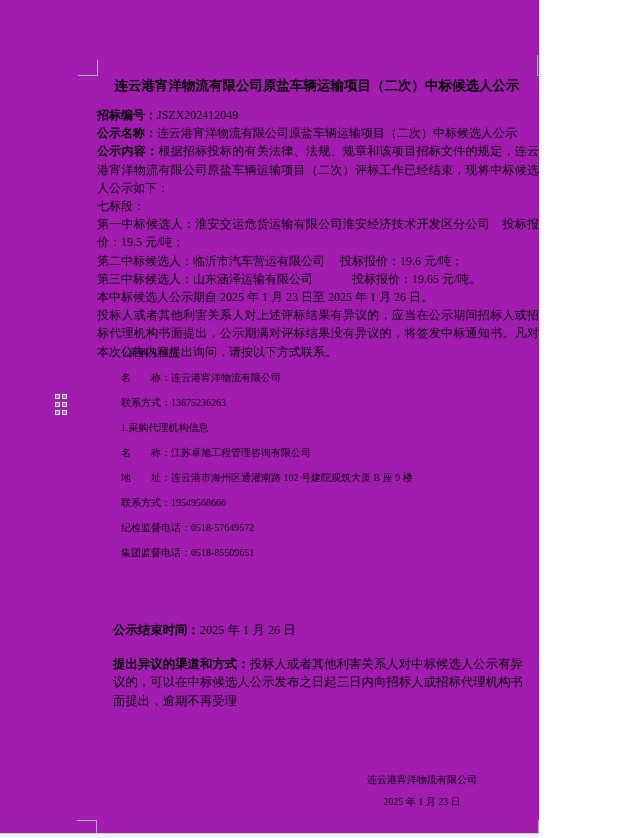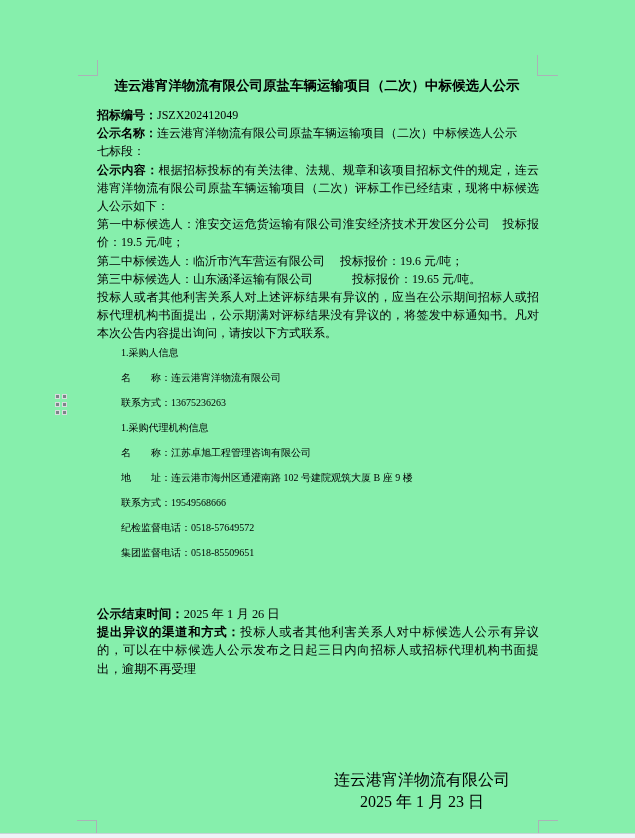--- a/index.html
+++ b/index.html
@@ -1,19 +1,19 @@
 <!DOCTYPE html>
 <html><head>
 <meta charset="utf-8">
 <style>
   html,body{margin:0;padding:0;background:#ffffff;}
   .page{
     position:relative;
-    width:635px;height:838px;
-    background:#86efac;
+    width:539px;height:838px;
+    background:#a21caf;
     overflow:hidden;
     font-family:"Liberation Serif", serif;
     color:#000000;
   }
   
   .mark{position:absolute;}
   .mark.tl{left:78px;top:60px;width:19px;height:15px;
            border-right:1px solid #aab2b7;border-bottom:1px solid #aab2b7;}
   .mark.tr{left:537px;top:55px;width:20px;height:20px;
            border-left:1px solid #aab2b7;border-bottom:1px solid #aab2b7;}
@@ -43,24 +43,24 @@
   .contacts-block{
     position:absolute;top:340px;left:121px;width:418px;
     font-size:10px;line-height:25px;
   }
   .contacts-block p{margin:0;}
   .closing-block{
     position:absolute;top:605px;left:97px;width:442px;
     font-size:12.4px;line-height:18.2px;
     text-align:justify;
   }
-  .closing-block p{margin:0;}
+  .closing-block p{margin:16px;}
   .signature-block{
     position:absolute;top:769px;left:297px;width:250px;
-    font-size:16px;line-height:22px;text-align:center;
+    font-size:10px;line-height:22px;text-align:center;
   }
   .signature-block p{margin:0;}
   .page-bottom{
     position:absolute;left:0;top:833px;width:635px;height:5px;
     background:#eef3f7;border-top:1px solid #c9d3d9;
   }
 </style>
 </head>
 <body>
 
@@ -78,25 +78,26 @@
       <i></i>
       <i></i>
       <i></i>
   </div>
 
   <h1 class="title">连云港宵洋物流有限公司原盐车辆运输项目（二次）中标候选人公示</h1>
 
   <div class="body-block">
     <p><b>招标编号：</b><span>JSZX202412049</span></p>
     <p><b>公示名称：</b><span>连云港宵洋物流有限公司原盐车辆运输项目（二次）中标候选人公示</span></p>
+    <p><b>公示内容：</b><span>根据招标投标的有关法律、法规、规章和该项目招标文件的规定，连云港宵洋物流有限公司原盐车辆运输项目（二次）评标工作已经结束，现将中标候选人公示如下：</span></p>
     <p><span>七标段：</span></p>
-    <p><b>公示内容：</b><span>根据招标投标的有关法律、法规、规章和该项目招标文件的规定，连云港宵洋物流有限公司原盐车辆运输项目（二次）评标工作已经结束，现将中标候选人公示如下：</span></p>
     <p><span>第一中标候选人：淮安交运危货运输有限公司淮安经济技术开发区分公司　投标报价：19.5 元/吨；</span></p>
     <p><span>第二中标候选人：临沂市汽车营运有限公司　 投标报价：19.6 元/吨；</span></p>
     <p><span>第三中标候选人：山东涵泽运输有限公司　　　 投标报价：19.65 元/吨。</span></p>
+    <p><span>本中标候选人公示期自 2025 年 1 月 23 日至 2025 年 1 月 26 日。</span></p>
     <p><span>投标人或者其他利害关系人对上述评标结果有异议的，应当在公示期间招标人或招标代理机构书面提出，公示期满对评标结果没有异议的，将签发中标通知书。凡对本次公告内容提出询问，请按以下方式联系。</span></p>
   </div>
 
   <div class="contacts-block">
     <p>1.采购人信息</p>
     <p>名　　称：连云港宵洋物流有限公司</p>
     <p>联系方式：13675236263</p>
     <p>1.采购代理机构信息</p>
     <p>名　　称：江苏卓旭工程管理咨询有限公司</p>
     <p>地　　址：连云港市海州区通灌南路 102 号建院观筑大厦 B 座 9 楼</p>

